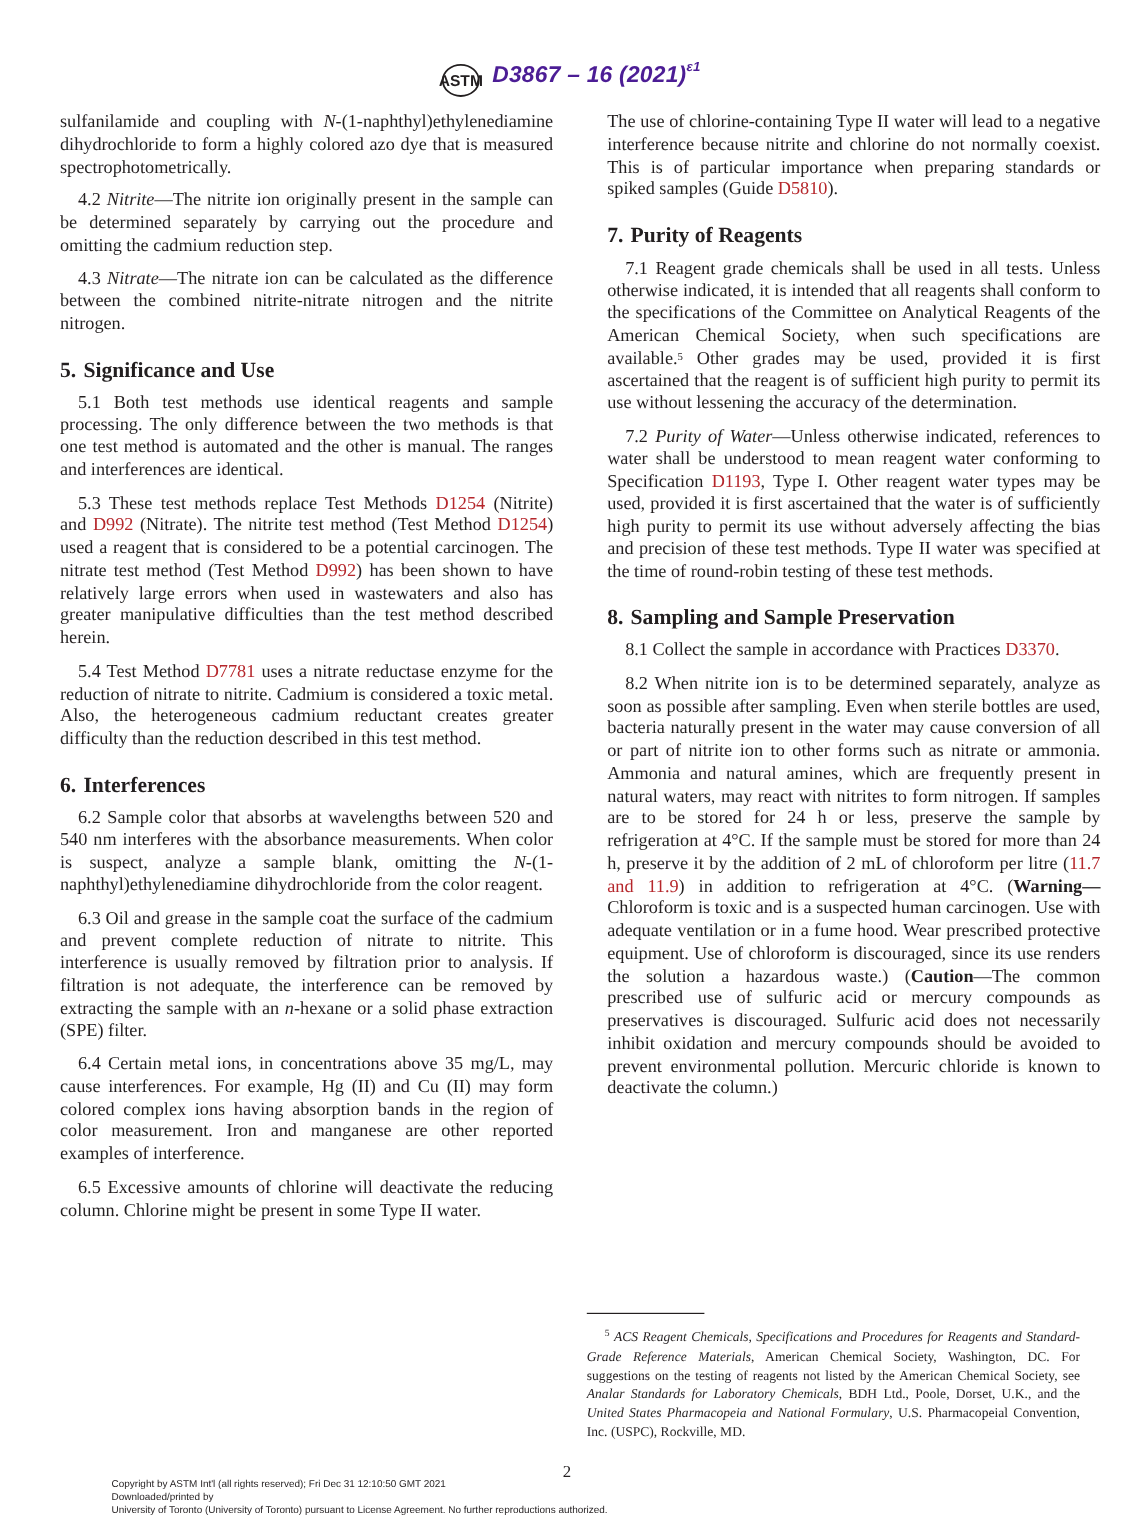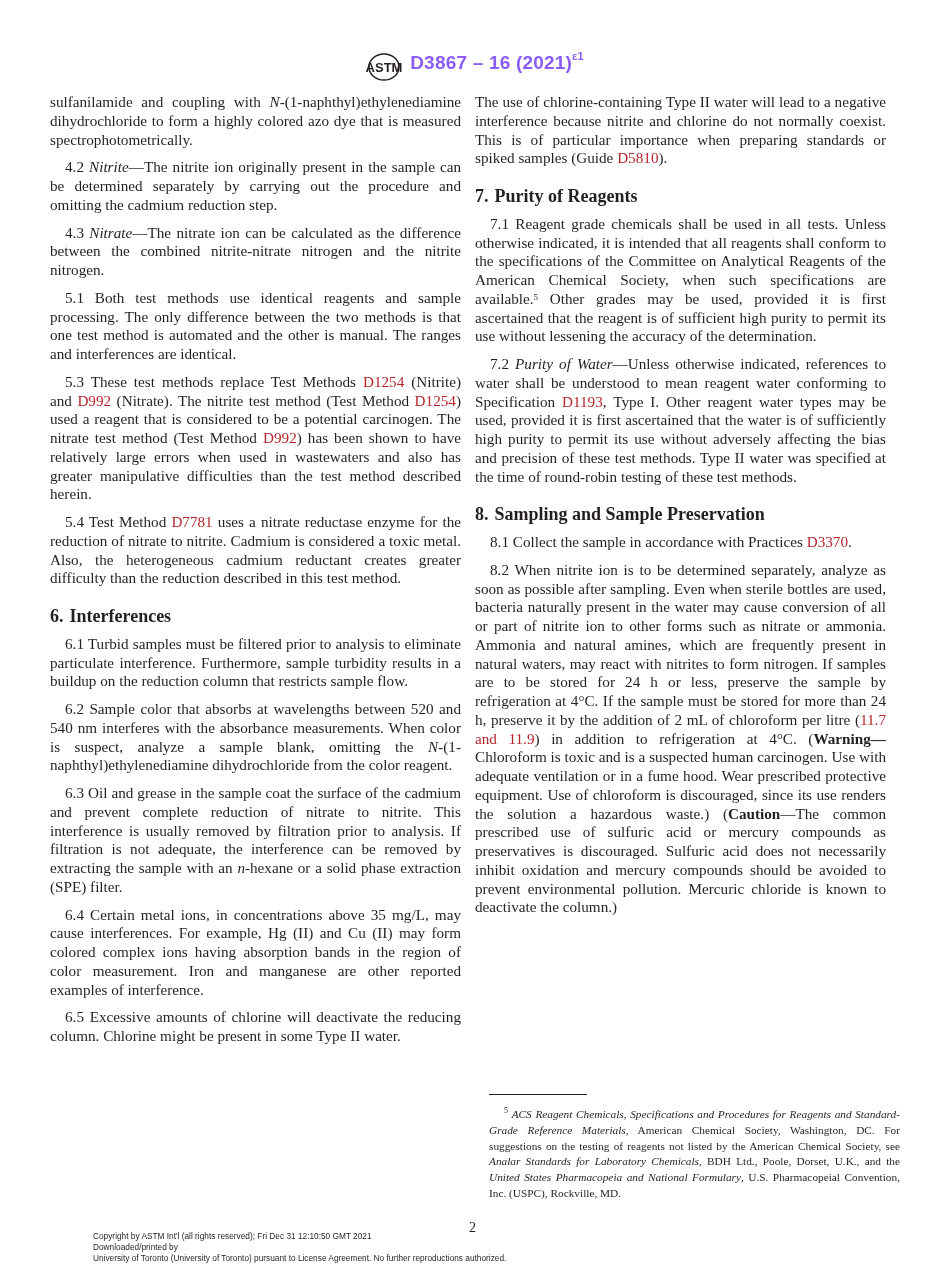--- a/index.html
+++ b/index.html
@@ -2,25 +2,25 @@
 <html><head>
 <meta charset="utf-8">
 <style>
   html, body { margin: 0; padding: 0; background: #ffffff; }
   body { width: 950px; height: 1272px; position: relative; overflow: hidden;
          font-family: "Liberation Serif", "DejaVu Serif", serif; color: #231f20; }
   .header { position: absolute; top: 52px; left: 0; width: 950px; height: 32px;
             display: flex; justify-content: center; }
   .logo { width: 36px; height: 30px; margin-right: 8px; }
   .designation { font-family: "Liberation Sans", "DejaVu Sans", sans-serif; font-weight: bold;
-                 font-size: 19px; color: #8b5cf6; letter-spacing: 0.2px; }
+                 font-size: 19px; color: #4c1d95; letter-spacing: 0.2px; font-style: italic; }
   .designation sup { font-size: 11px; position: relative; top: -2px; }
   .col { position: absolute; top: 93px; font-size: 15.2px; line-height: 18.75px; text-align: justify; }
   .col-left { left: 50px; width: 411px; }
-  .col-right { left: 475px; width: 411px; }
+  .col-right { left: 506px; width: 411px; }
   p { margin: 0 0 9px 0; text-indent: 15px; hyphens: manual; }
   p.noindent { text-indent: 0; }
   h2 { font-size: 18px; font-weight: bold; margin: 19px 0 9px 0; line-height: 18.75px; }
   h2 .num { margin-right: 6px; }
   .link { color: #b5262b; text-decoration: none; }
   i { font-style: italic; }
   .fn-rule { position: absolute; left: 489px; top: 1094px; width: 98px; border-top: 1px solid #231f20; }
   .footnote { position: absolute; left: 489px; top: 1103px; width: 411px; font-size: 11.3px;
               line-height: 15.9px; text-align: justify; }
   .footnote p { text-indent: 15px; margin: 0; }
@@ -39,26 +39,26 @@
     <text x="18" y="20" text-anchor="middle" font-family="Liberation Sans, sans-serif" font-size="13" font-weight="bold" fill="#231f20">ASTM</text>
   </svg>
   <span class="designation"><span>D3867 – 16 (2021)</span><sup>ε1</sup></span>
 </div>
 
 <div class="col col-left">
   <p class="noindent"><span>sulfanilamide and coupling with </span><i>N</i><span>-(1-naphthyl)ethylenediamine dihydrochloride to form a highly colored azo dye that is measured spectrophotometrically.</span></p>
   <p><span>4.2</span> <i>Nitrite</i><span>—The nitrite ion originally present in the sample can be determined separately by carrying out the procedure and omitting the cadmium reduction step.</span></p>
   <p><span>4.3</span> <i>Nitrate</i><span>—The nitrate ion can be calculated as the difference between the combined nitrite-nitrate nitrogen and the nitrite nitrogen.</span></p>
 
+  <h2><span class="num">5.</span><span>Significance and Use</span></h2>
   <p>5.1 Both test methods use identical reagents and sample processing. The only difference between the two methods is that one test method is automated and the other is manual. The ranges and interferences are identical.</p>
   <p><span>5.3 These test methods replace Test Methods </span><a class="link">D1254</a><span> (Nitrite) and </span><a class="link">D992</a><span> (Nitrate). The nitrite test method (Test Method </span><a class="link">D1254</a><span>) used a reagent that is considered to be a potential carcinogen. The nitrate test method (Test Method </span><a class="link">D992</a><span>) has been shown to have relatively large errors when used in wastewaters and also has greater manipulative difficulties than the test method described herein.</span></p>
   <p><span>5.4 Test Method </span><a class="link">D7781</a><span> uses a nitrate reductase enzyme for the reduction of nitrate to nitrite. Cadmium is considered a toxic metal. Also, the heterogeneous cadmium reductant creates greater difficulty than the reduction described in this test method.</span></p>
 
   <h2><span class="num">6.</span><span>Interferences</span></h2>
-  <p>6.1 Turbid samples must be filtered prior to analysis to eliminate particulate interference. Furthermore, sample turbidity results in a buildup on the reduction column that restricts sample flow.</p>
   <p><span>6.2 Sample color that absorbs at wavelengths between 520 and 540 nm interferes with the absorbance measurements. When color is suspect, analyze a sample blank, omitting the </span><i>N</i><span>-(1-naphthyl)ethylenediamine dihydrochloride from the color reagent.</span></p>
   <p><span>6.3 Oil and grease in the sample coat the surface of the cadmium and prevent complete reduction of nitrate to nitrite. This interference is usually removed by filtration prior to analysis. If filtration is not adequate, the interference can be removed by extracting the sample with an </span><i>n</i><span>-hexane or a solid phase extraction (SPE) filter.</span></p>
   <p>6.4 Certain metal ions, in concentrations above 35 mg/L, may cause interferences. For example, Hg (II) and Cu (II) may form colored complex ions having absorption bands in the region of color measurement. Iron and manganese are other reported examples of interference.</p>
   <p>6.5 Excessive amounts of chlorine will deactivate the reducing column. Chlorine might be present in some Type II water.</p>
 </div>
 
 <div class="col col-right">
   <p class="noindent"><span>The use of chlorine-containing Type II water will lead to a negative interference because nitrite and chlorine do not normally coexist. This is of particular importance when preparing standards or spiked samples (Guide </span><a class="link">D5810</a><span>).</span></p>
 
   <h2><span class="num">7.</span><span>Purity of Reagents</span></h2>

